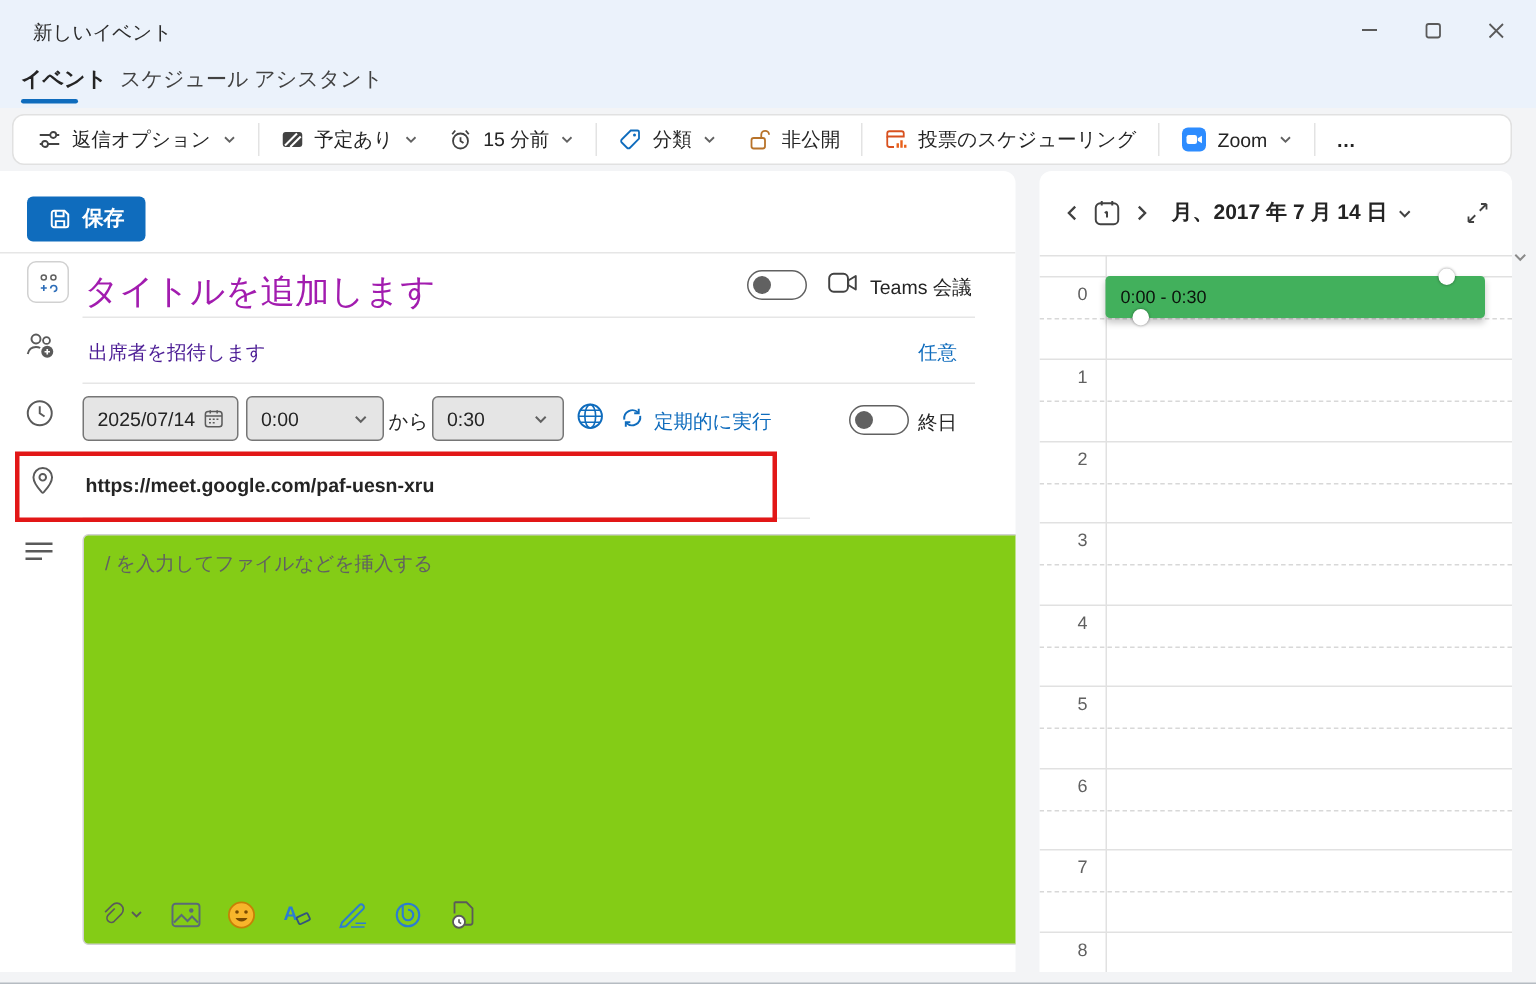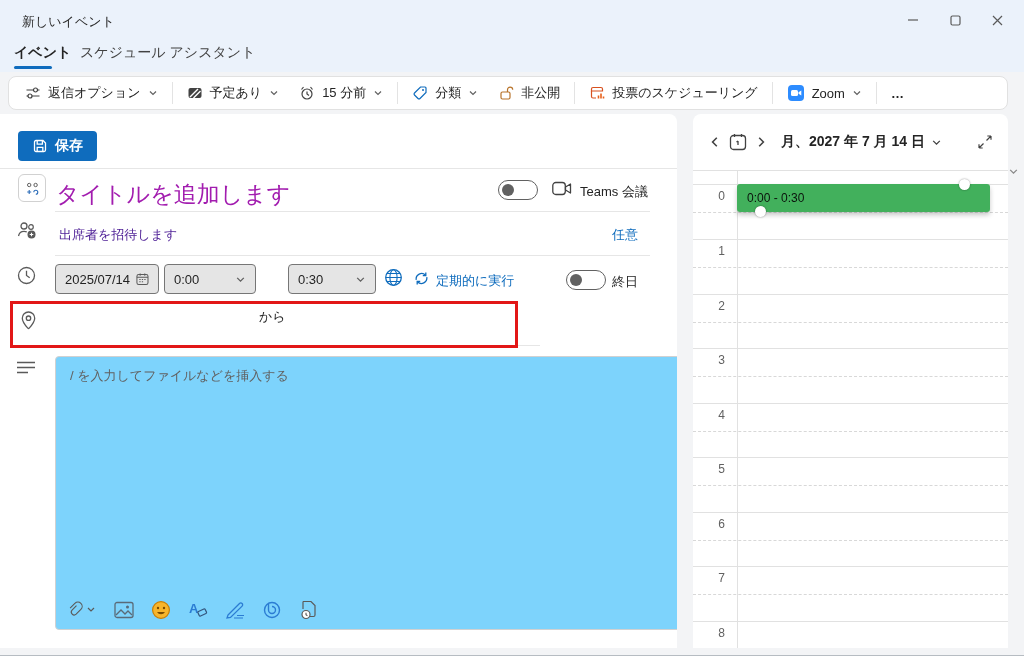--- a/index.html
+++ b/index.html
@@ -32,28 +32,28 @@
   #save-btn { left:18px; top:17px; height:30px; display:inline-flex; align-items:center; gap:7px; background:#0f6cbd; color:#fff; border:none; border-radius:4px; padding:0 14px; font-size:14px; font-weight:700; font-family:inherit; }
   #charm-box { left:18px; top:60px; width:28px; height:28px; border:1px solid #d1d1d1; border-radius:6px; display:flex; align-items:center; justify-content:center; background:#fff; }
   #title-placeholder { left:56px; top:65px; font-size:23px; color:#a21caf; }
   .toggle { position:absolute; width:40px; height:20px; border:1px solid #616161; border-radius:10px; background:#fff; }
   .toggle .knob { position:absolute; left:3px; top:3px; width:12px; height:12px; border-radius:50%; background:#616161; }
   #attendee-text { left:59px; top:112px; font-size:13px; color:#4c1d95;font-family:Liberation Serif, serif; }
   .blue-link { color:#0f6cbd; font-size:13px; }
   #optional-link { left:612px; top:112px; }
   .field { position:absolute; height:30px; border:1px solid #767676; border-radius:4px; background:#e5e5e5; display:flex; align-items:center; padding:0 9px; font-size:13px; color:#242424; gap:6px; }
   .field .grow { flex:1; }
-  #label-between { left:259px; top:158px; font-size:13px;margin-top:36px; }
+  #label-between { left:259px; top:158px; font-size:13px; }
   #recur-label { left:436px; top:158px; }
   #allday-label { left:612px; top:159px; font-size:13px; }
   #inperson-label { left:570px; top:319px; font-size:13px; }
   #annotation-box { left:10px; top:187px; width:508px; height:47px; border:3px solid #e21717; z-index:5; pointer-events:none; }
   #location-text { left:57px; top:202px; font-size:13px; font-weight:700; color:#242424; }
   #location-underline { left:55px; top:231px; width:485px; }
-  #body-box { left:55px; top:242px; width:714px; height:274px; border:1px solid #d1d1d1; border-radius:4px; background:#7dd3fc; }
+  #body-box { left:55px; top:242px; width:714px; height:274px; border:1px solid #d1d1d1; border-radius:4px; background:#84cc16; }
   #body-placeholder { left:14px; top:10px; font-size:13px; color:#616161; position:absolute; }
   #editor-icons { position:absolute; left:10px; bottom:8px; display:flex; align-items:center; gap:15px; }
   .ed-icon { width:22px; height:22px; display:flex; align-items:center; justify-content:center; }
 
   
   #panel { left:693px; top:114px; width:315px; height:534px; background:#fff; border-top-left-radius:8px; border-top-right-radius:8px; overflow:hidden; }
   #panel-header { position:absolute; left:0; top:0; width:315px; height:56px; display:flex; align-items:center; padding:0 16px; gap:8px; }
   #panel-date { font-size:14px; font-weight:700; color:#242424; display:flex; align-items:center; gap:6px; margin-left:6px; }
   #panel-expand { margin-left:auto; }
   #grid-top { left:0; top:56px; width:315px; height:1px; background:#e1e1e1; position:absolute; }
@@ -302,20 +302,21 @@
     <div class="toggle" style="left:566px;top:156px">
         <div class="knob"></div>
       </div>
     <span class="abs" id="allday-label">終日</span>
 
     <div class="abs" id="annotation-box"></div>
     <svg class="abs" style="left:19px;top:196px" width="19" height="21" viewBox="0 0 19 21">
       <path d="M9.5 2a6.2 6.2 0 0 1 6.2 6.2c0 3.4-3.4 7.6-5.5 9.9a1 1 0 0 1-1.4 0C6.7 15.8 3.3 11.6 3.3 8.2A6.2 6.2 0 0 1 9.5 2z" fill="none" stroke="#5a5a5a" stroke-width="1.3"></path>
       <circle cx="9.5" cy="8.2" r="2.2" fill="none" stroke="#5a5a5a" stroke-width="1.3"></circle>
     </svg>
+    <span class="abs" id="location-text">https://meet.google.com/paf-uesn-xru</span>
     <div class="divider" id="location-underline"></div>
 
     <div class="toggle" style="left:525px;top:315px">
         <div class="knob"></div>
       </div>
     <span class="abs" id="inperson-label">対面イベント</span>
 
     <svg class="abs" style="left:16px;top:246px" width="20" height="16" viewBox="0 0 20 16">
       <path d="M1 2.5h18M1 7.5h18M1 12.5h11" stroke="#5a5a5a" stroke-width="1.6"></path>
     </svg>
@@ -381,21 +382,21 @@
         </svg>
       <svg width="18" height="18" viewBox="0 0 18 18">
         <rect x="1.5" y="2.5" width="15" height="14" rx="3" fill="none" stroke="#424242" stroke-width="1.3"></rect>
         <path d="M5.5 1v3M12.5 1v3" stroke="#424242" stroke-width="1.3"></path>
         <path d="M9 8v4M7.5 9l1.5-1" fill="none" stroke="#424242" stroke-width="1.3"></path>
       </svg>
       <svg width="12" height="12" viewBox="0 0 10 10">
           <path d="M3.5 1.5L7 5 3.5 8.5" fill="none" stroke="#424242" stroke-width="1.3"></path>
         </svg>
       <div id="panel-date">
-        <span>月、2027 年 7 月 14 日</span>
+        <span>月、2017 年 7 月 14 日</span>
         <svg width="11" height="11" viewBox="0 0 10 10">
             <path d="M2 3.5l3 3 3-3" fill="none" stroke="#424242" stroke-width="1.2"></path>
           </svg>
       </div>
       <svg id="panel-expand" width="14" height="14" viewBox="0 0 14 14">
         <path d="M8.5 5.5L13 1M13 1H9.3M13 1v3.7M5.5 8.5L1 13M1 13h3.7M1 13V9.3" fill="none" stroke="#424242" stroke-width="1.2"></path>
       </svg>
     </div>
 
     <div id="grid-top"></div>

